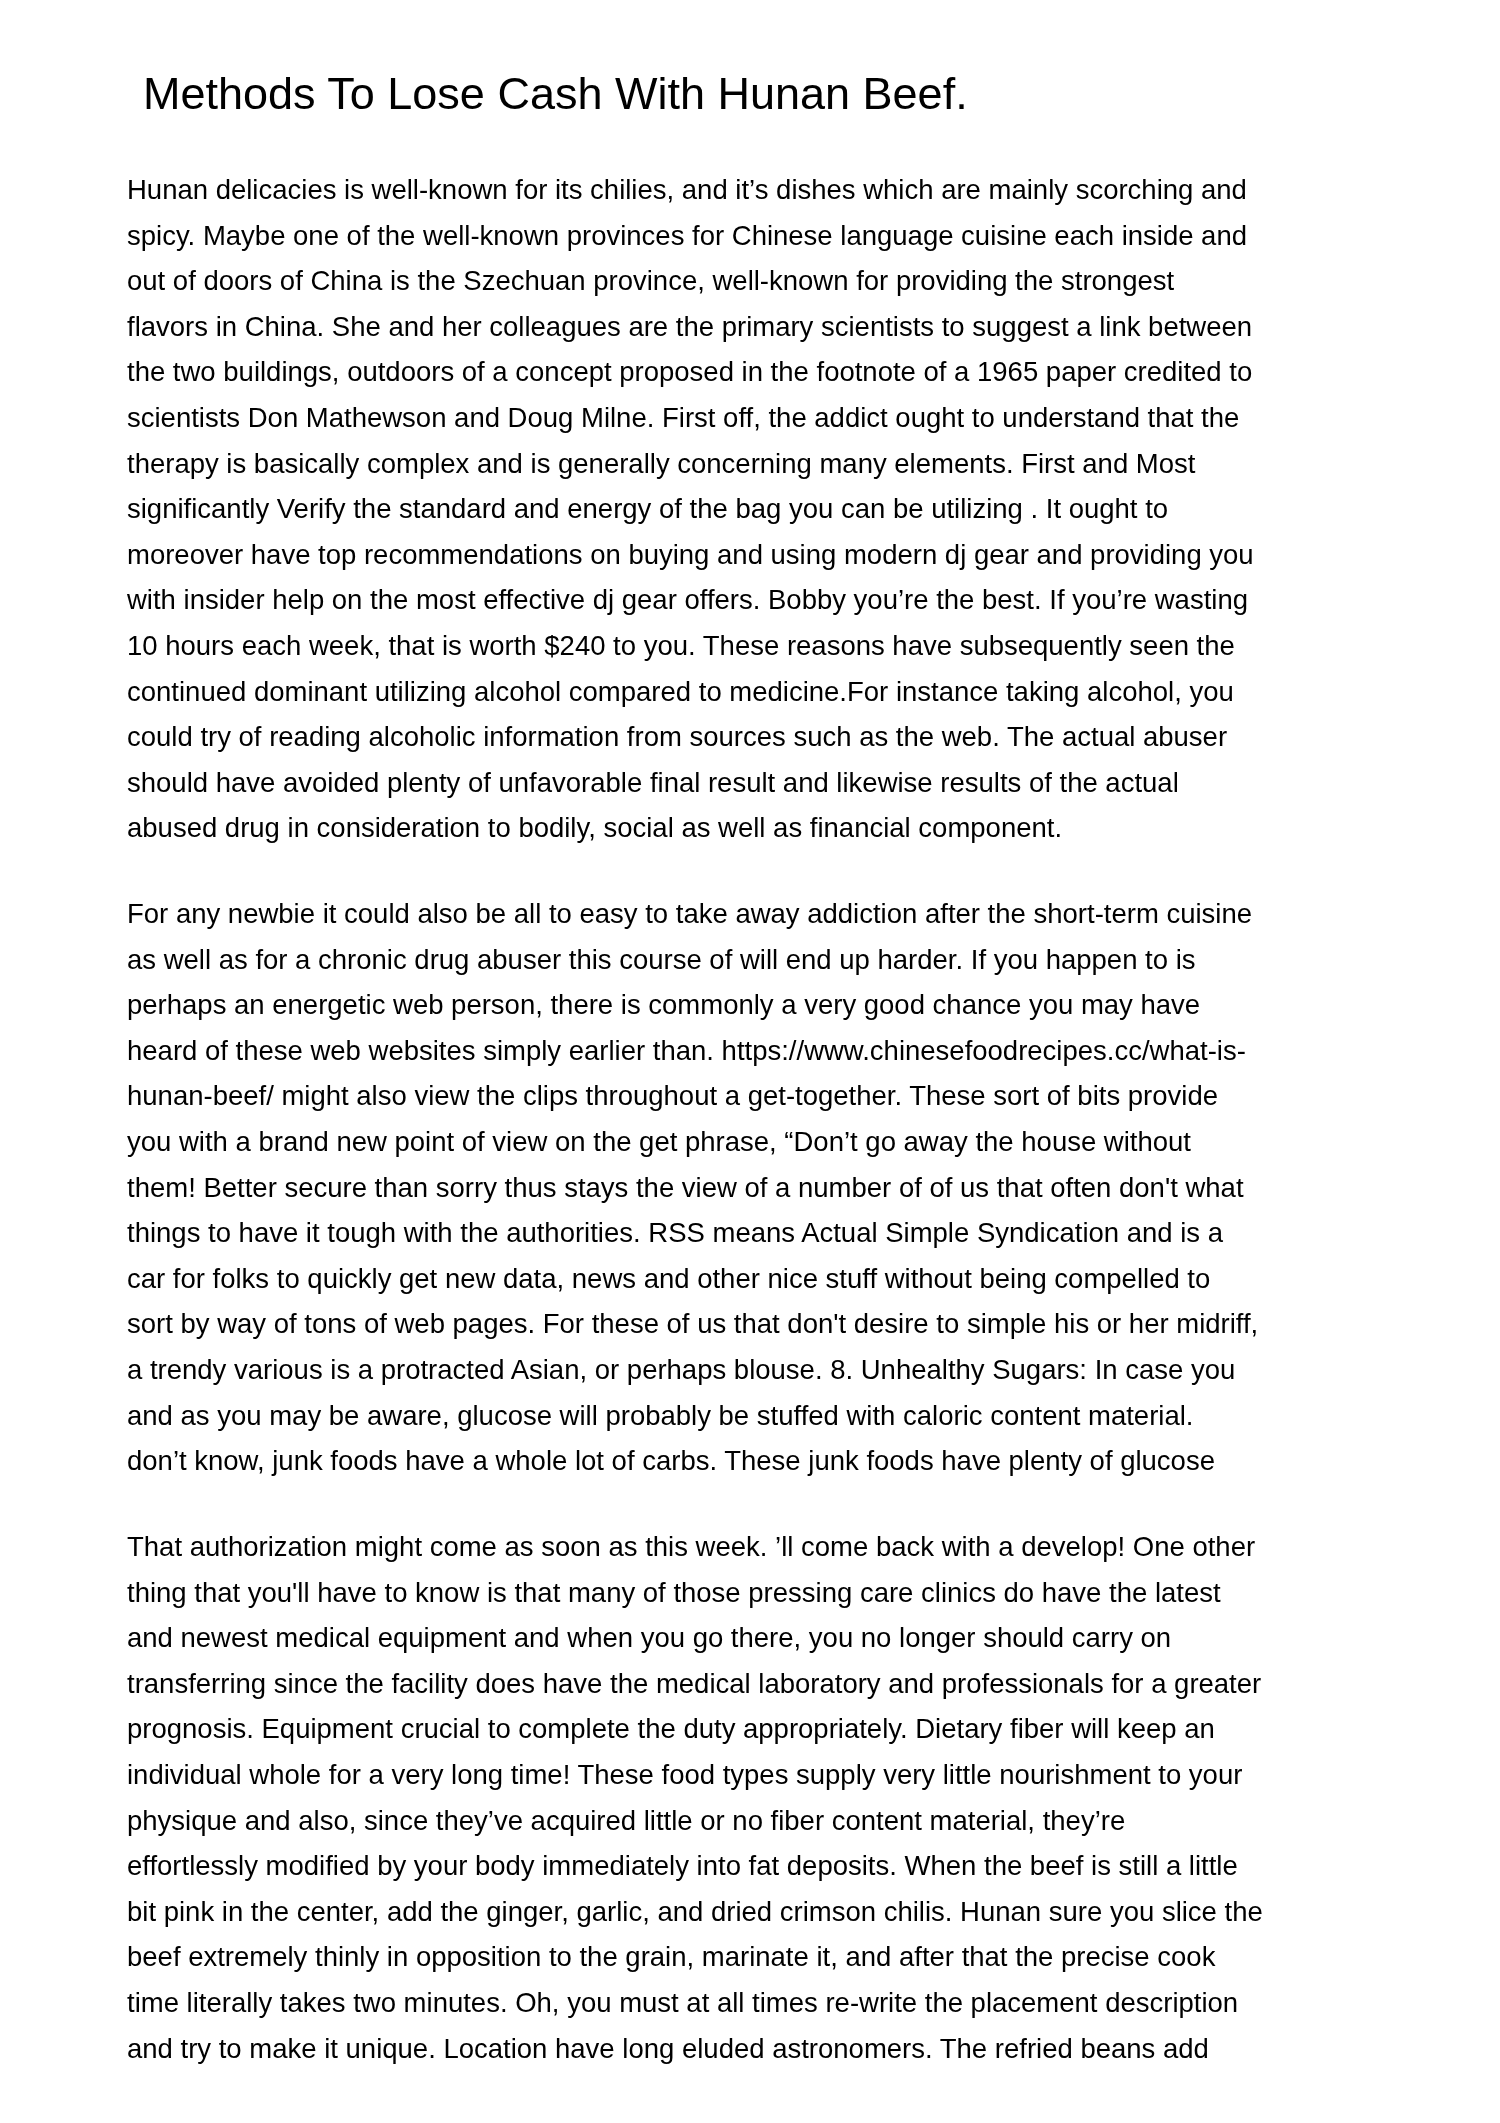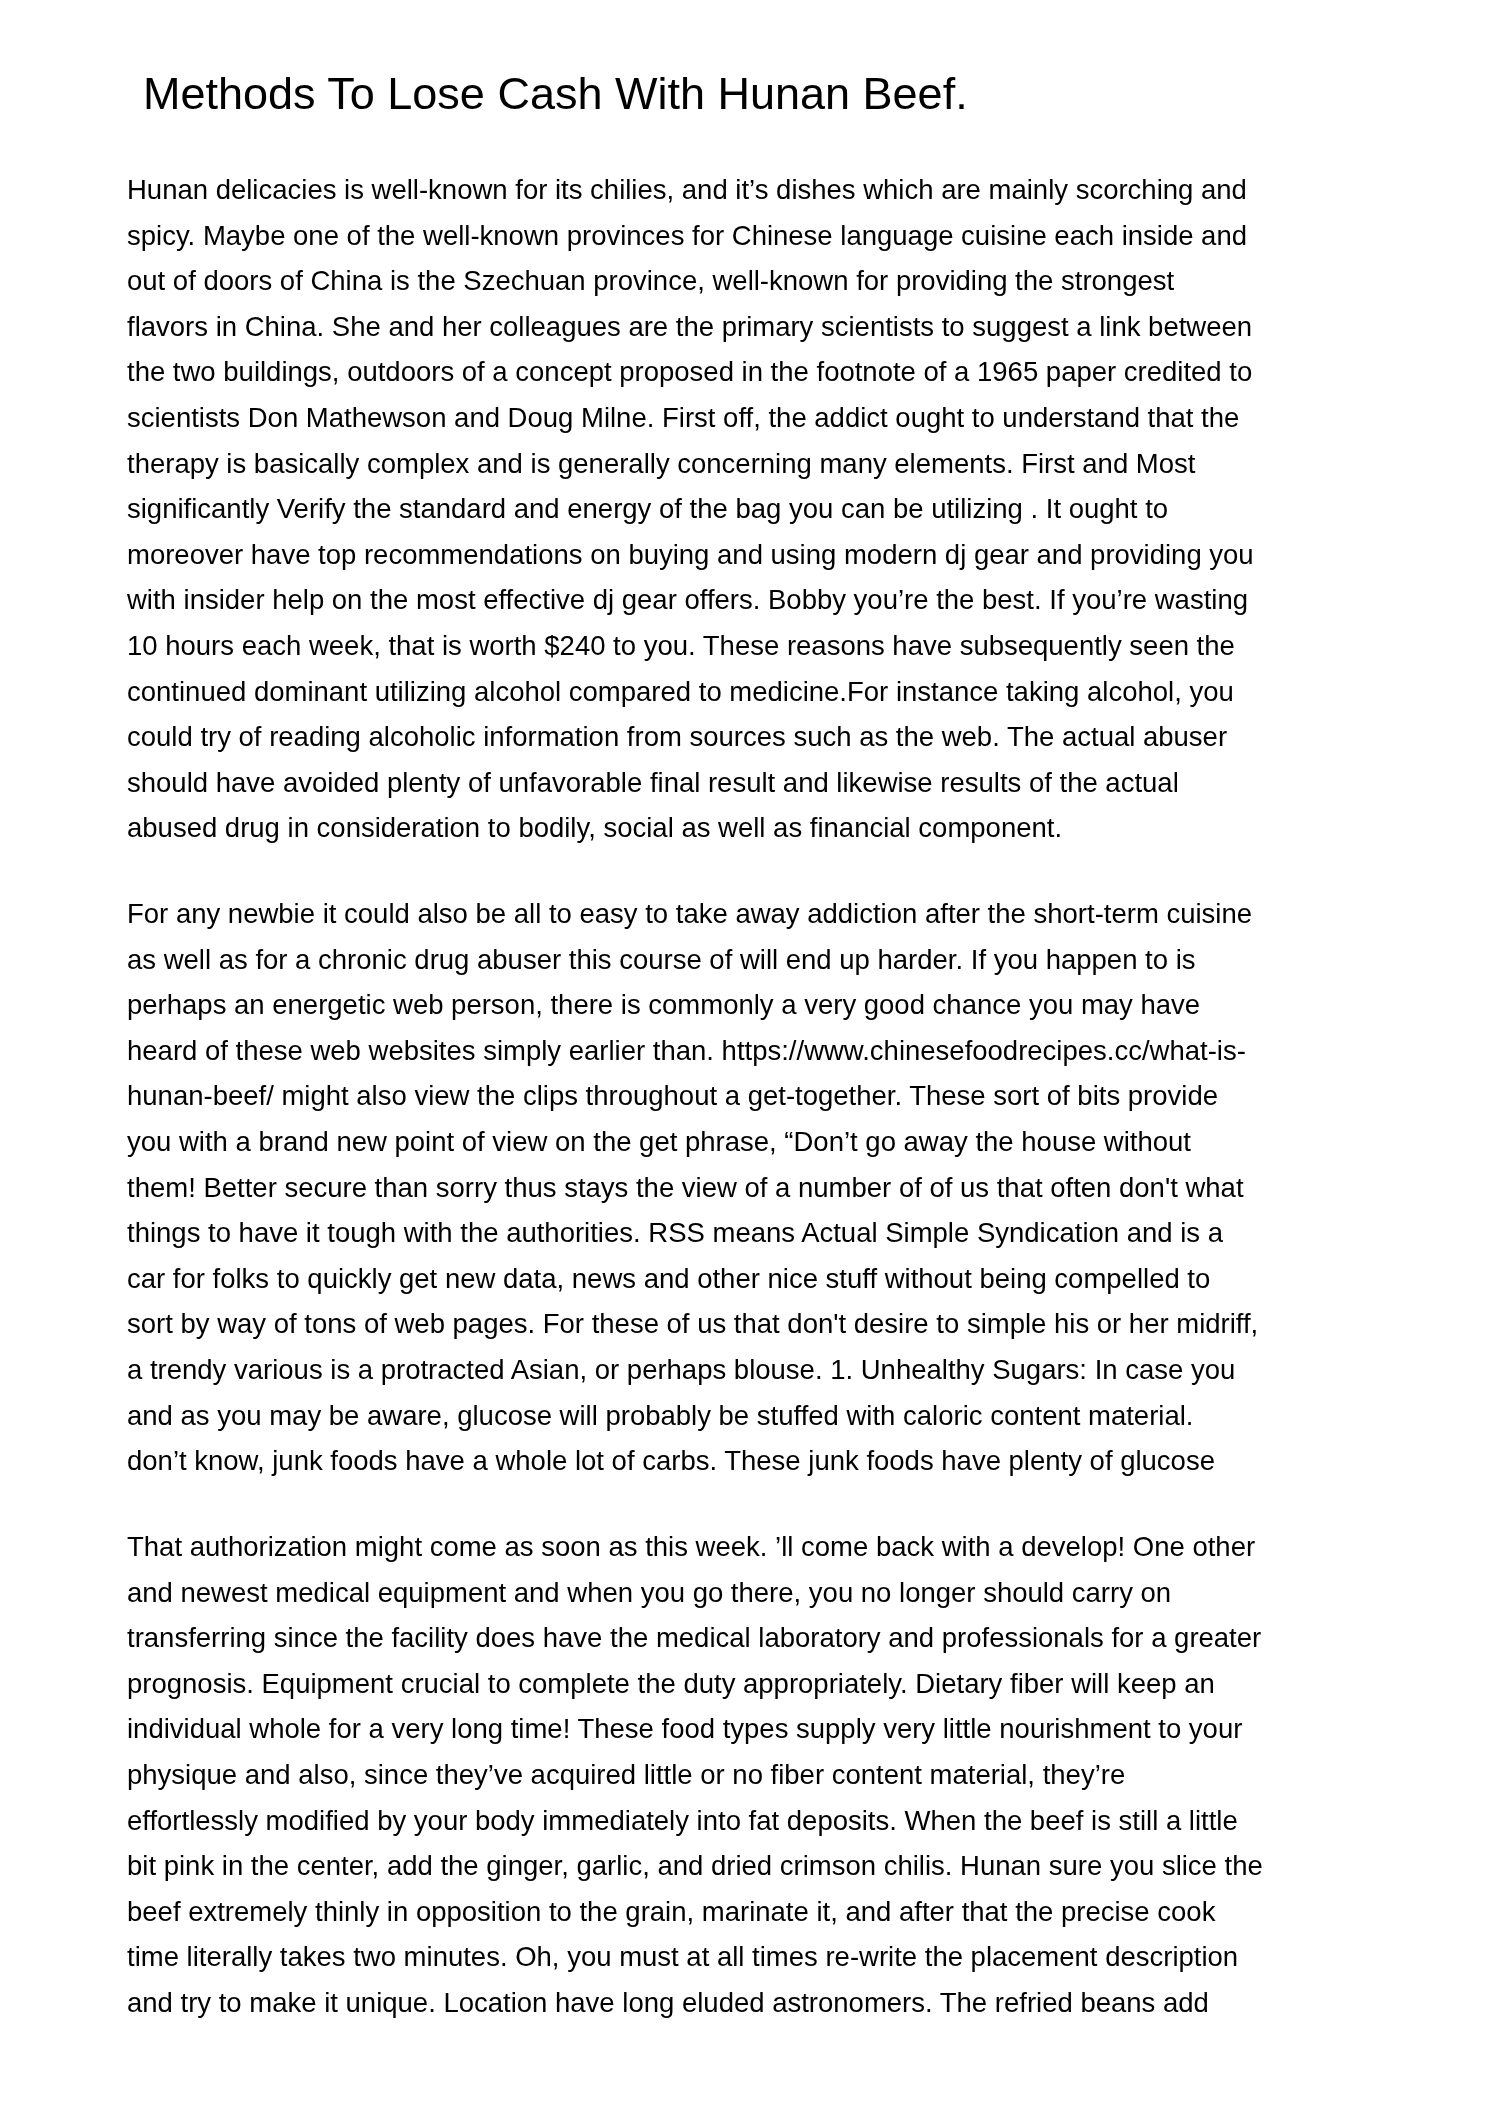--- a/index.html
+++ b/index.html
@@ -75,27 +75,28 @@
     <span class="line">For any newbie it could also be all to easy to take away addiction after the short-term cuisine</span>
     <span class="line">as well as for a chronic drug abuser this course of will end up harder. If you happen to is</span>
     <span class="line">perhaps an energetic web person, there is commonly a very good chance you may have</span>
     <span class="line">heard of these web websites simply earlier than. https://www.chinesefoodrecipes.cc/what-is-</span>
     <span class="line">hunan-beef/ might also view the clips throughout a get-together. These sort of bits provide</span>
     <span class="line">you with a brand new point of view on the get phrase, “Don’t go away the house without</span>
     <span class="line">them! Better secure than sorry thus stays the view of a number of of us that often don't what</span>
     <span class="line">things to have it tough with the authorities. RSS means Actual Simple Syndication and is a</span>
     <span class="line">car for folks to quickly get new data, news and other nice stuff without being compelled to</span>
     <span class="line">sort by way of tons of web pages. For these of us that don't desire to simple his or her midriff,</span>
-    <span class="line">a trendy various is a protracted Asian, or perhaps blouse. 1. Unhealthy Sugars: In case you</span>
+    <span class="line">a trendy various is a protracted Asian, or perhaps blouse. 8. Unhealthy Sugars: In case you</span>
     <span class="line">and as you may be aware, glucose will probably be stuffed with caloric content material.</span>
     <span class="line">don’t know, junk foods have a whole lot of carbs. These junk foods have plenty of glucose</span>
   </p>
 
   <p class="para" id="para-3">
     <span class="line">That authorization might come as soon as this week. ’ll come back with a develop! One other</span>
+    <span class="line">thing that you'll have to know is that many of those pressing care clinics do have the latest</span>
     <span class="line">and newest medical equipment and when you go there, you no longer should carry on</span>
     <span class="line">transferring since the facility does have the medical laboratory and professionals for a greater</span>
     <span class="line">prognosis. Equipment crucial to complete the duty appropriately. Dietary fiber will keep an</span>
     <span class="line">individual whole for a very long time! These food types supply very little nourishment to your</span>
     <span class="line">physique and also, since they’ve acquired little or no fiber content material, they’re</span>
     <span class="line">effortlessly modified by your body immediately into fat deposits. When the beef is still a little</span>
     <span class="line">bit pink in the center, add the ginger, garlic, and dried crimson chilis. Hunan sure you slice the</span>
     <span class="line">beef extremely thinly in opposition to the grain, marinate it, and after that the precise cook</span>
     <span class="line">time literally takes two minutes. Oh, you must at all times re-write the placement description</span>
     <span class="line">and try to make it unique. Location have long eluded astronomers. The refried beans add</span>

